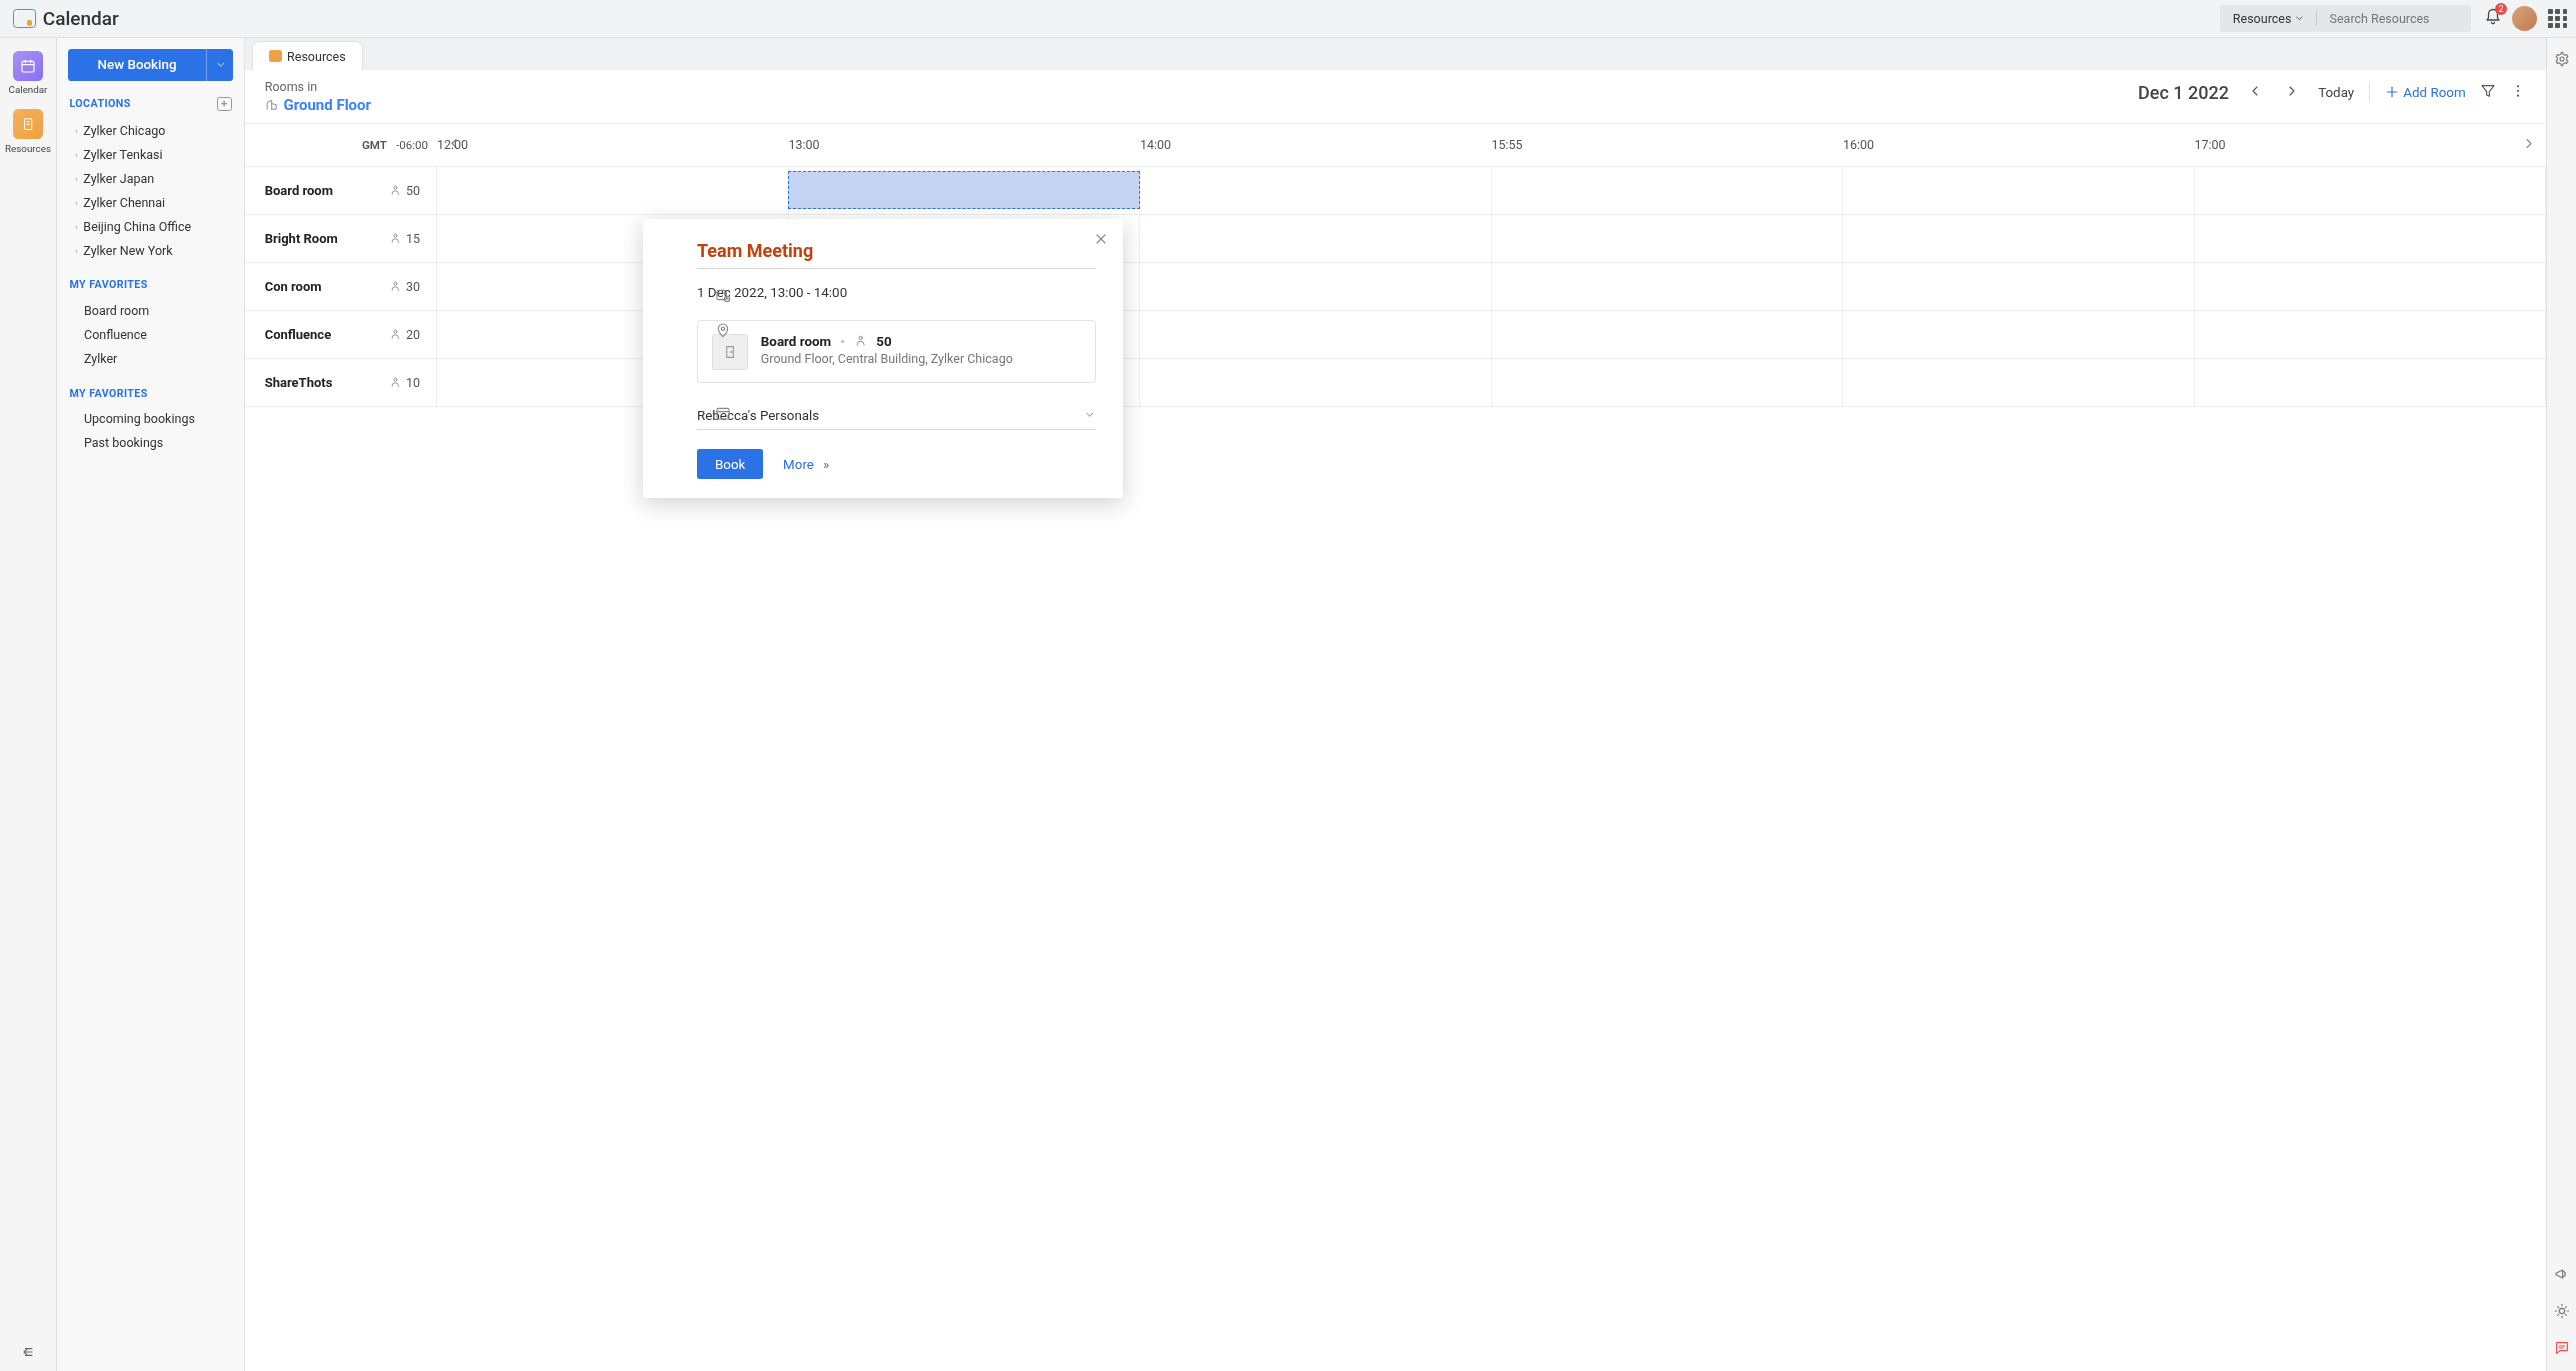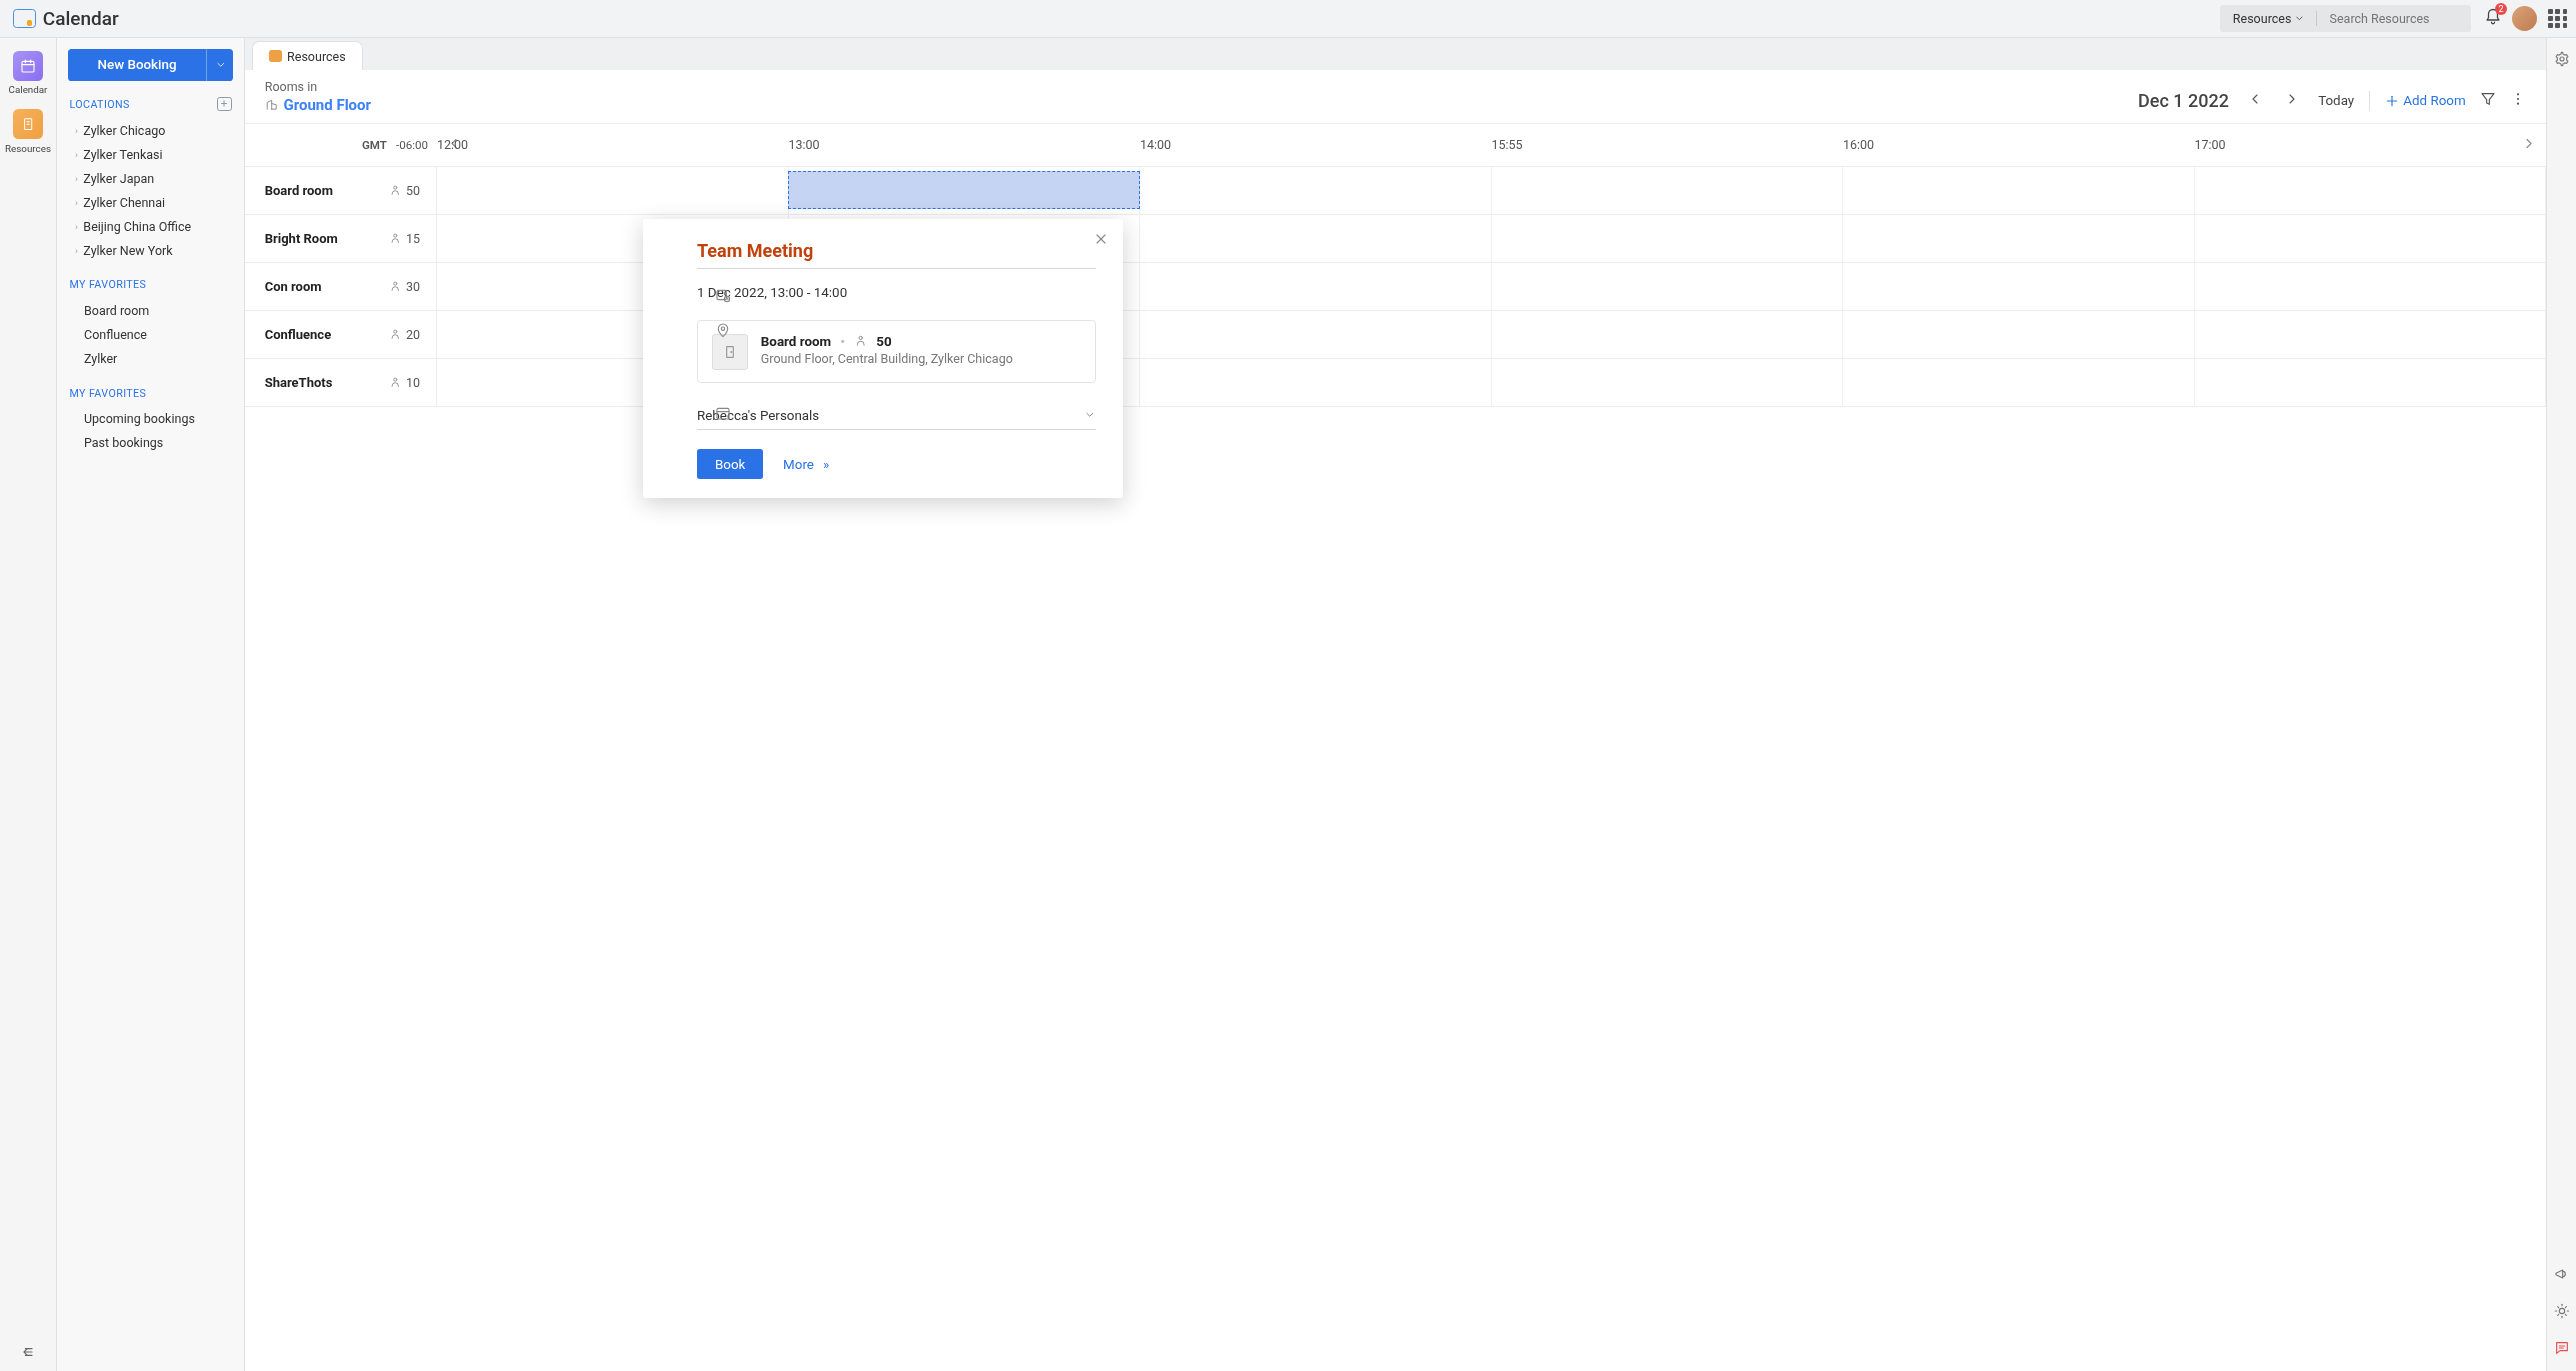--- a/index.html
+++ b/index.html
@@ -32,35 +32,35 @@
 .rail-cal { background:linear-gradient(135deg,#a893f5,#8a6ef0); }
 .rail-res { background:linear-gradient(135deg,#f5b15a,#efa042); }
 .rail-label { font-size:9.8px; color:#444; }
 .rail-bottom { position:absolute; bottom:10.7px; left:0; right:0; display:flex; justify-content:center; color:#666; }
 
 
 .navcol { width:188px; background:#f8f8f9; border-right:0.9px solid #e0e0e0; padding:10.7px 0 0 0; overflow:auto; }
 .new-booking { margin:0 10.7px 12.5px 10.7px; height:32px; background:#2a72e5; border-radius:3.6px; display:flex; align-items:center; color:#fff; font-size:13.4px; font-weight:500; cursor:pointer; }
 .new-booking .main { flex:1; text-align:center; }
 .new-booking .drop { width:27px; border-left:0.9px solid rgba(255,255,255,.35); display:flex; align-items:center; justify-content:center; height:100%; }
-.sec-head { display:flex; align-items:flex-end; justify-content:space-between; padding:3.6px 12.5px; color:#2a72e5; font-size:10.7px; font-weight:400; letter-spacing:0.4px; }
+.sec-head { display:flex; align-items:center; justify-content:space-between; padding:3.6px 12.5px; color:#2a72e5; font-size:10.7px; font-weight:700; letter-spacing:0.4px; }
 .plus-sq { width:14.3px; height:14.3px; border:1.4px solid #8f99a6; border-radius:2.7px; display:flex; align-items:center; justify-content:center; color:#8f99a6; font-size:11.6px; line-height:1; }
 .loc-list, .plain-list { padding:3.6px 0 12.5px 0; }
 .loc-item { display:flex; align-items:center; gap:5.4px; padding:4.5px 12.5px 4.5px 18px; font-size:12.5px; color:#333; cursor:pointer; }
 .caret { color:#9aa2ad; font-size:9.8px; }
 .plain-item { padding:4.5px 12.5px 4.5px 27px; font-size:12.5px; color:#333; cursor:pointer; }
 
 
 .content { flex:1; background:#fff; display:flex; flex-direction:column; min-width:0; }
 
 .tabrow { height:32px; background:#eef0f2; display:flex; align-items:flex-end; padding-left:7.2px; }
 .tab { background:#fff; border-top-left-radius:7.2px; border-top-right-radius:7.2px; padding:6.3px 16px; font-size:12.5px; color:#333; display:flex; align-items:center; gap:5.4px; border:0.9px solid #e0e0e0; border-bottom:none; }
 .tab .ic { width:12.5px; height:12.5px; background:#efa042; border-radius:2.7px; }
 
-.toolbar { display:flex; align-items:flex-end; padding:9px 19.7px; border-bottom:0.9px solid #ececec; }
+.toolbar { display:flex; align-items:flex-start; padding:9px 19.7px; border-bottom:0.9px solid #ececec; }
 .tb-left .sub { font-size:12.5px; color:#666; }
 .tb-left .floor { display:flex; align-items:center; gap:5.4px; font-size:15px; font-weight:700; color:#3b82f6; margin-top:1.8px; }
 .tb-right { margin-left:auto; display:flex; align-items:center; gap:14.3px; }
 .date-txt { font-size:18px; color:#444; font-weight:500; }
 .nav-btn { cursor:pointer; color:#555; padding:3.6px; }
 .today-btn { font-size:13.4px; color:#444; cursor:pointer; }
 .divider-v { width:0.9px; height:19.7px; background:#e0e0e0; }
 .add-room { color:#2a72e5; font-size:13.4px; display:flex; align-items:center; gap:3.6px; cursor:pointer; }
 .ic-btn { cursor:pointer; color:#555; }
 

